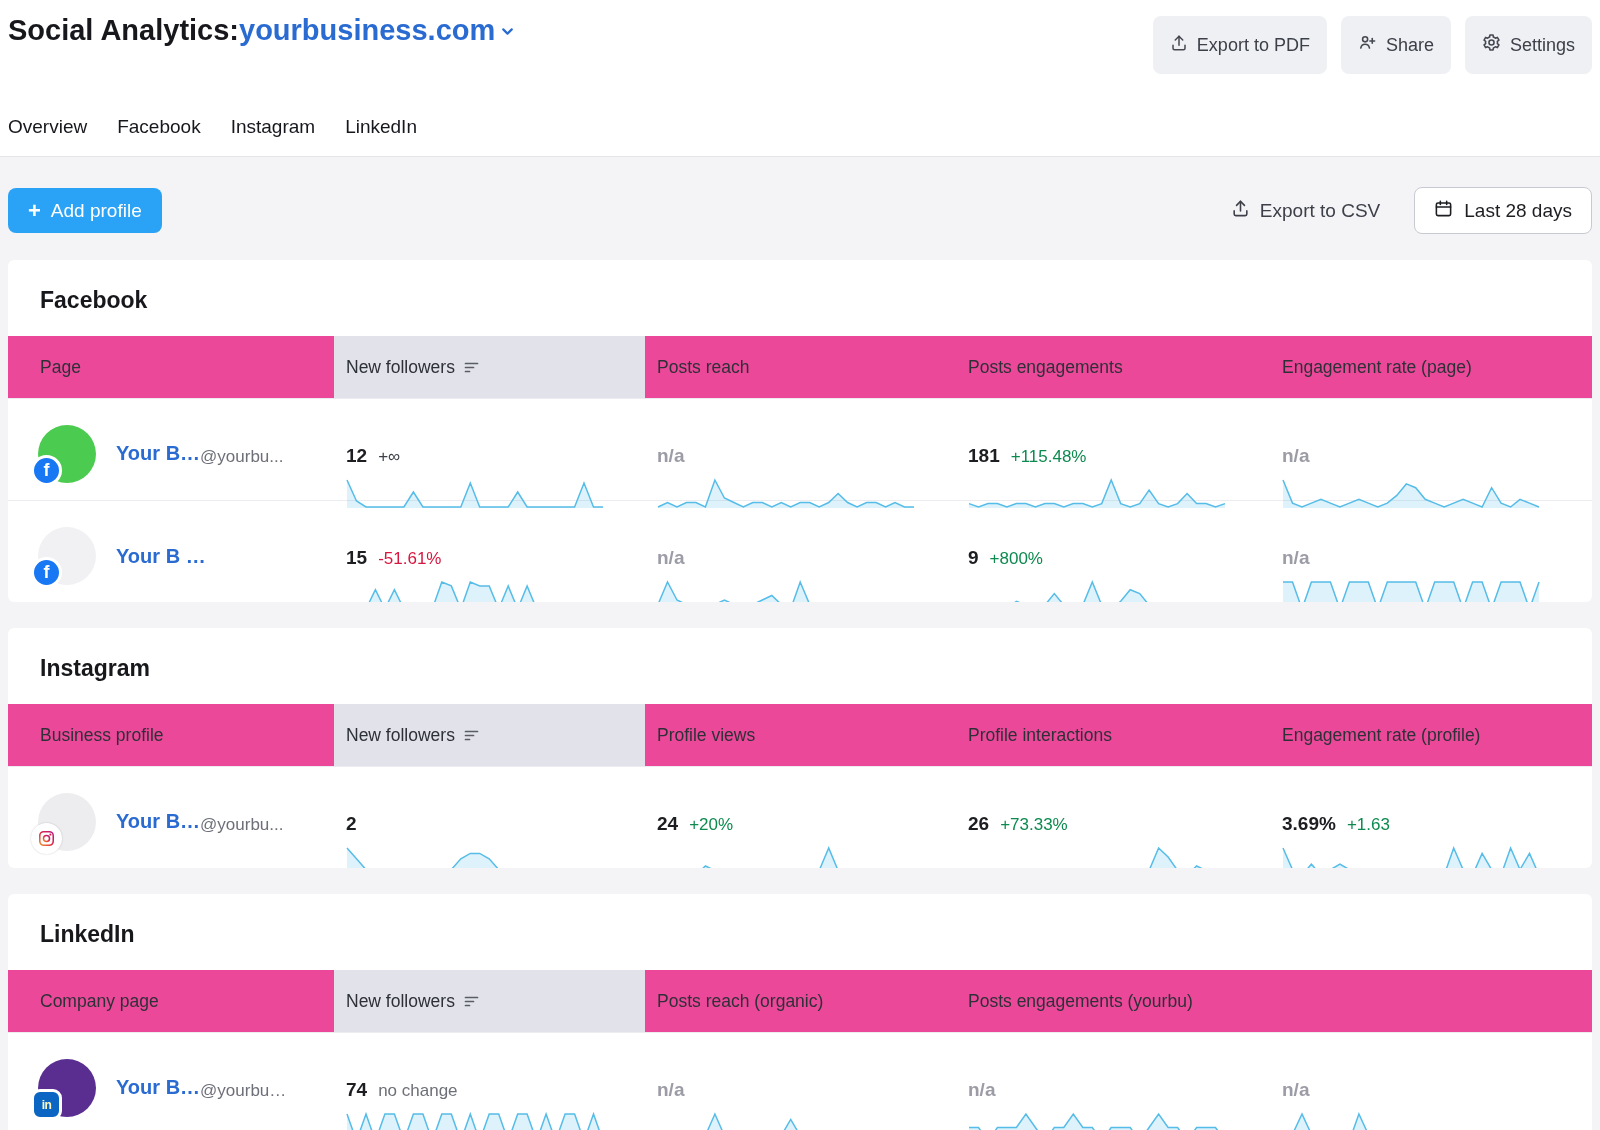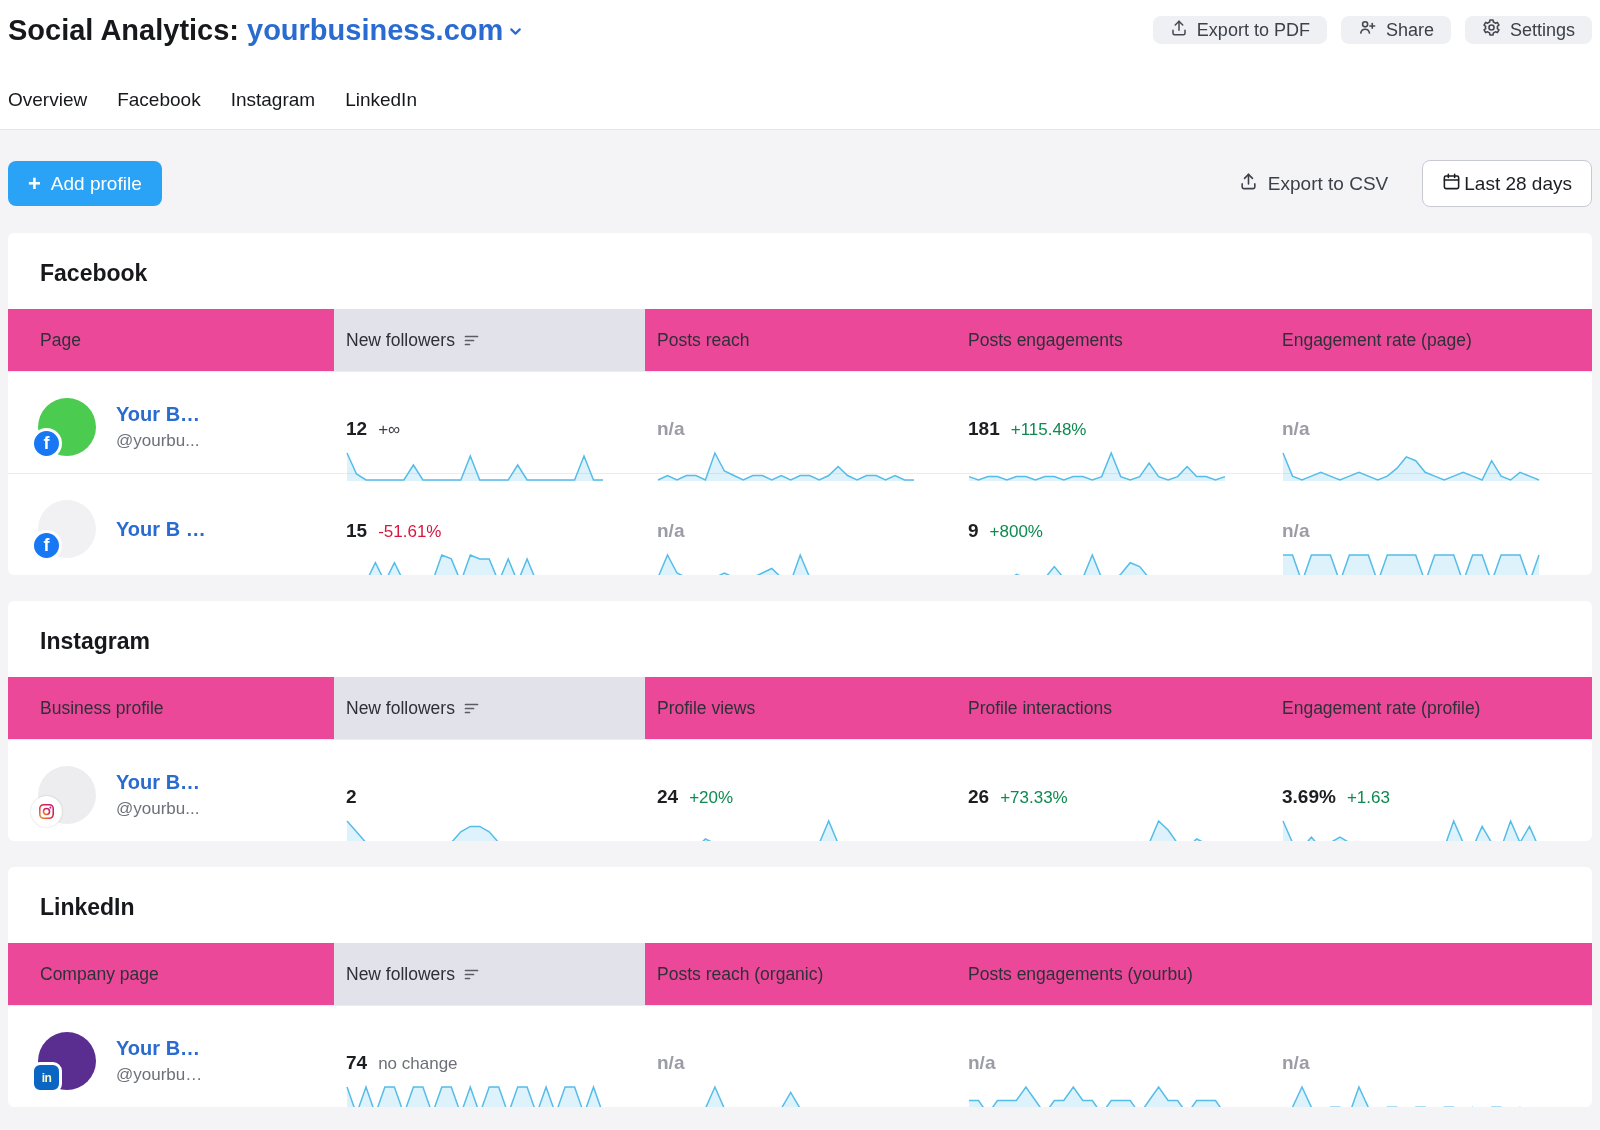--- a/index.html
+++ b/index.html
@@ -10,46 +10,46 @@
     color: #191a1e;
   }
 
   
   .top {
     background: #ffffff;
     padding: 14px 8px 0 8px;
     border-bottom: 1px solid #e4e4e8;
   }
   .topbar { display: flex; justify-content: space-between; align-items: flex-start; }
-  .title-wrap h1 { font-size: 29px; font-weight: bold; color: var(--header-text); display: flex; align-items: center; gap: 8px; }
+  .title-wrap h1 { font-size: 29px; font-weight: bold; color: var(--header-text); display: flex; align-items: center; gap: 0; }
   .domain { color: var(--link-blue); cursor: pointer; display: inline-flex; align-items: center; gap: 4px; text-decoration: none; font-weight: bold; }
   .top-actions { display: flex; gap: 14px; padding-top: 2px; }
   .gbtn {
     display: inline-flex; align-items: center; gap: 9px;
     background: #eef0f3; border: none; border-radius: 8px;
-    height: 28px; padding: 0 17px; font-size: 18px; color: #3d4049;
+    height: 58px; padding: 0 17px; font-size: 18px; color: #3d4049;
     font-family: inherit; cursor: pointer;
   }
   .tabs { display: flex; gap: 30px; margin-top: 42px; padding: 0 0 18px 0; }
   .tab { font-size: 19px; color: #16181d; cursor: pointer; }
 
   
   .content { padding: 0 8px 14px 8px; }
   .toolbar { display: flex; justify-content: space-between; align-items: center; margin-top: 30px; }
   .add-profile {
     display: inline-flex; align-items: center; gap: 10px;
     background: var(--accent-blue); color: #fff; border: none;
     border-radius: 8px; height: 45px; padding: 0 20px;
     font-size: 19px; font-family: inherit; cursor: pointer;
   }
   .add-profile .plus { font-size: 22px; line-height: 1; font-weight: bold; }
   .toolbar-right { display: flex; align-items: center; gap: 34px; }
   .csv-link { display: inline-flex; align-items: center; gap: 10px; font-size: 19px; color: #3d4049; cursor: pointer; text-decoration: none; }
   .date-btn {
-    display: inline-flex; align-items: center; gap: 3px;
+    display: inline-flex; align-items: center; gap: 11px;
     background: #fff; border: 1px solid #c7cad2; border-radius: 8px;
     height: 47px; padding: 0 19px; font-size: 19px; color: #1d1e22;
     font-family: inherit; cursor: pointer;
   }
 
   
   .card { background: #fff; border-radius: 6px; margin-top: 26px; overflow: hidden; }
   .card-title { font-size: 23px; font-weight: bold; color: #17181c; padding: 27px 32px 22px 32px; }
   .thead, .trow { display: grid; grid-template-columns: 326px 311px 311px 314px 1fr; }
   .thead { background: #ec4899; }
@@ -69,21 +69,21 @@
   .badge {
     position: absolute; bottom: -3px; left: -7px;
     width: 31px; height: 31px; border-radius: 50%;
     border: 3px solid #fff;
     display: flex; align-items: center; justify-content: center;
   }
   .badge.fb { background: #1877f2; color: #fff; font-weight: bold; font-size: 18px; }
   .badge.ig { background: #fff; box-shadow: 0 0 2px rgba(0,0,0,0.2); }
   .badge.li { background: #0a66c2; color: #fef9c3; font-weight: bold; font-size: 12px; border-radius: 9px; letter-spacing: -0.5px; }
 
-  .ptxt { display: flex; flex-direction: column; }
+  .ptxt { display: flex; flex-direction: row; }
   .pname { font-size: 20px; font-weight: bold; color: var(--link-blue); text-decoration: none; cursor: pointer; }
   .phandle { font-size: 17px; color: #6e7079; margin-top: 5px; }
 
   .mtop { display: flex; align-items: baseline; gap: 11px; }
   .mvalue { font-size: 19px; font-weight: bold; color: #1d1e22; margin-top: 46px; }
   .mvalue.na { color: #9b9ca6; }
   .mchange { font-size: 17px; }
   .mchange.positive { color: var(--positive); }
   .mchange.negative { color: var(--negative); }
   .mchange.neutral { color: #3c3f46; }

